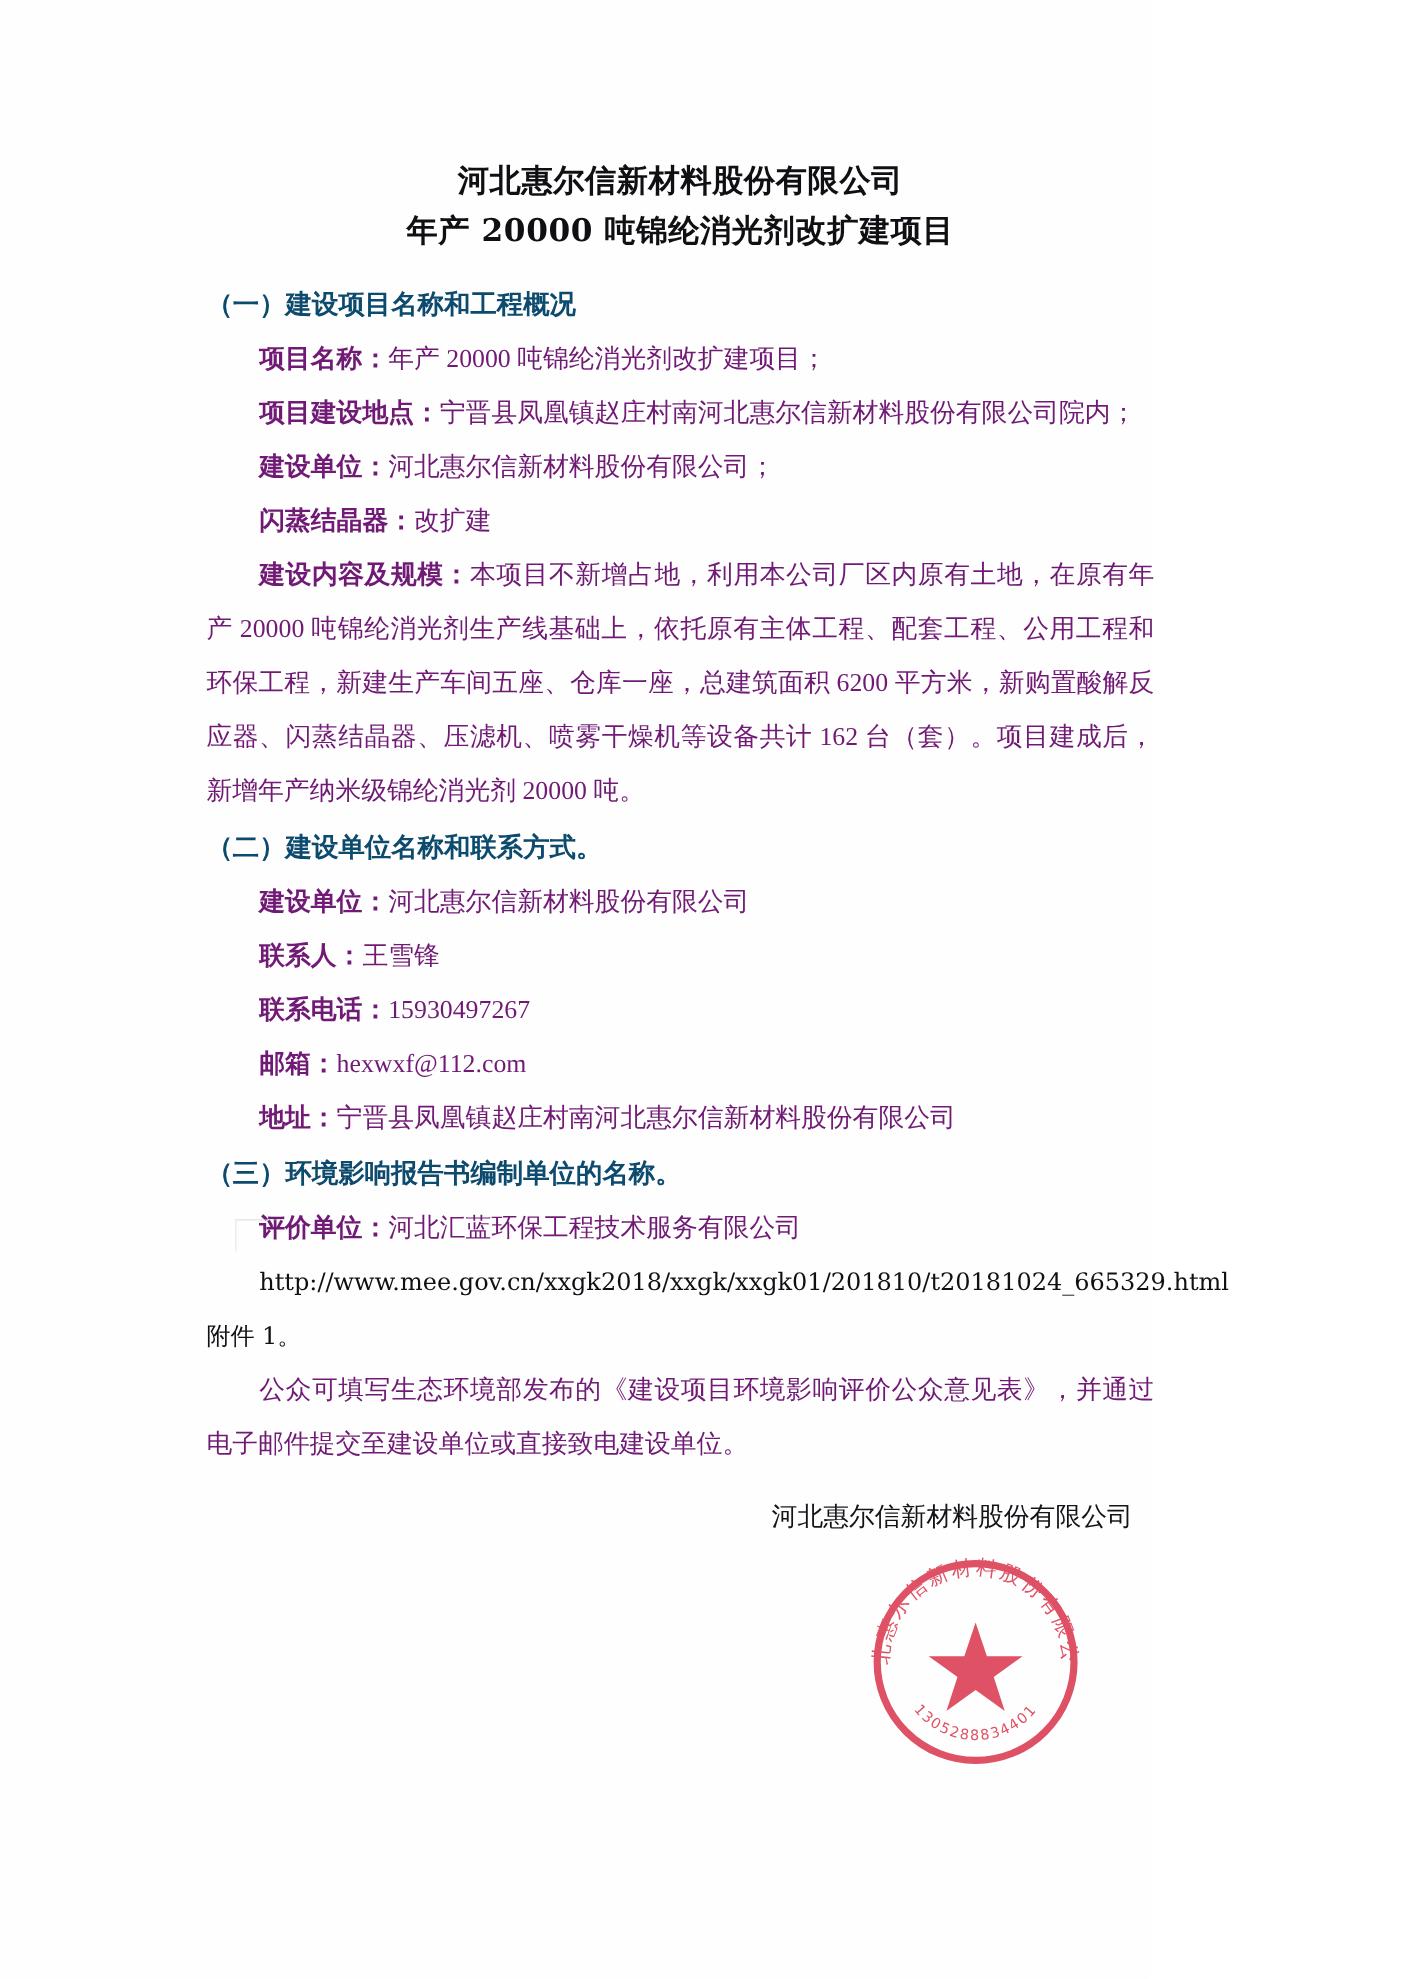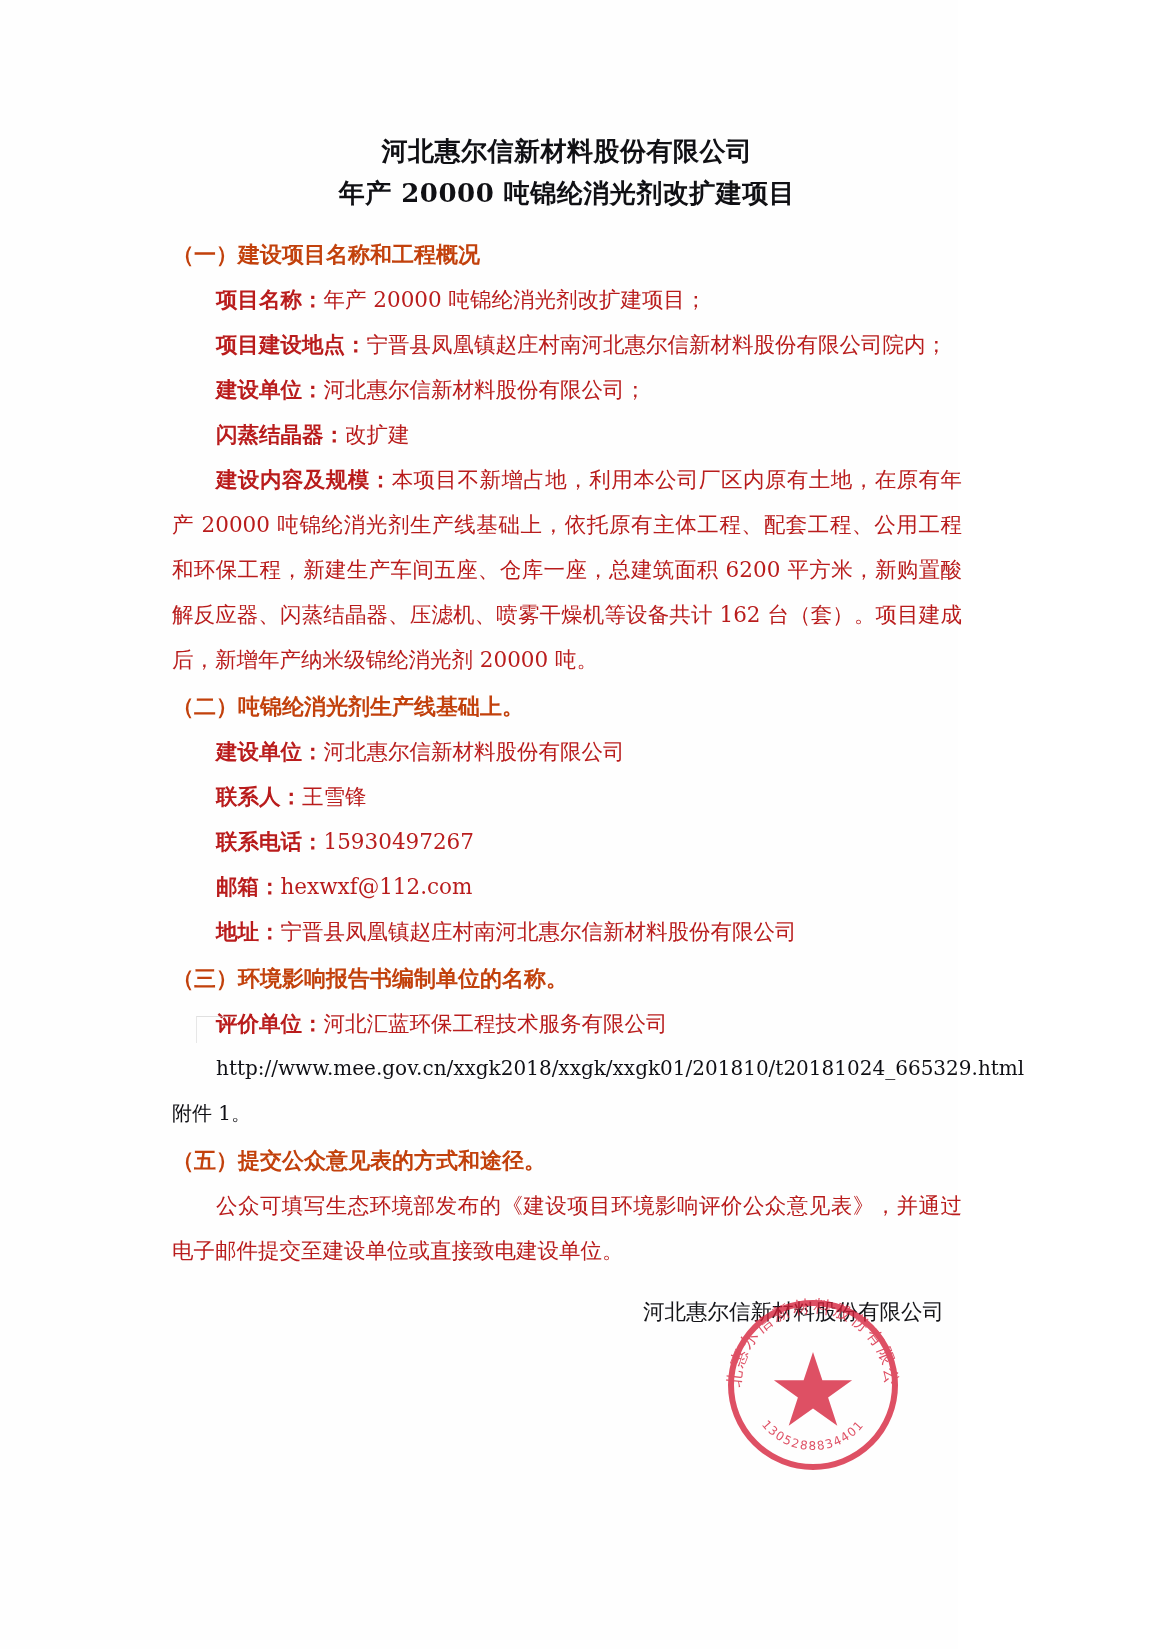--- a/index.html
+++ b/index.html
@@ -37,27 +37,28 @@
     font-size: 26px;
     line-height: 42px;
     letter-spacing: 0.5px;
     color: #101014;
   }
   .section-head {
     font-weight: bold;
     font-size: 22px;
     line-height: 45px;
     margin-top: 2px;
-    color: #c2410c;
+    color: #0c4a6e;
   }
   .para {
     font-size: 21.5px;
     line-height: 45px;
     text-align: justify;
-    color: #b91c1c;
+    color: #701a75;
+    font-family: Liberation Serif, serif;
   }
   .indent1 {
     text-indent: 44px;
   }
   .lbl {
     font-weight: bold;
   }
   .url-para {
     font-size: 20px;
     line-height: 45px;
@@ -132,21 +133,21 @@
     </div>
 
     <div class="para indent1">
       <span class="lbl">闪蒸结晶器：</span><span>改扩建</span>
     </div>
 
     <div class="para indent1">
       <span class="lbl">建设内容及规模：</span><span>本项目不新增占地，利用本公司厂区内原有土地，在原有年产 20000 吨锦纶消光剂生产线基础上，依托原有主体工程、配套工程、公用工程和环保工程，新建生产车间五座、仓库一座，总建筑面积 6200 平方米，新购置酸解反应器、闪蒸结晶器、压滤机、喷雾干燥机等设备共计 162 台（套）。项目建成后，新增年产纳米级锦纶消光剂 20000 吨。</span>
     </div>
 
-    <div class="section-head">（二）吨锦纶消光剂生产线基础上。</div>
+    <div class="section-head">（二）建设单位名称和联系方式。</div>
 
     <div class="para indent1">
       <span class="lbl">建设单位：</span><span>河北惠尔信新材料股份有限公司</span>
     </div>
 
     <div class="para indent1">
       <span class="lbl">联系人：</span><span>王雪锋</span>
     </div>
 
     <div class="para indent1">
@@ -166,21 +167,20 @@
     <div class="para indent1">
       <span class="lbl">评价单位：</span><span>河北汇蓝环保工程技术服务有限公司</span>
     </div>
 
 
     <div class="url-para">
       <span>http://www.mee.gov.cn/xxgk2018/xxgk/xxgk01/201810/t20181024_665329.html</span>
       <span class="tail">附件 1。</span>
     </div>
 
-    <div class="section-head">（五）提交公众意见表的方式和途径。</div>
 
     <div class="para indent1">公众可填写生态环境部发布的《建设项目环境影响评价公众意见表》，并通过电子邮件提交至建设单位或直接致电建设单位。</div>
 
     <div class="signature">
       <div class="sig-line">河北惠尔信新材料股份有限公司</div>
     </div>
 
   </div>
 
   <div class="faint-mark"></div>

